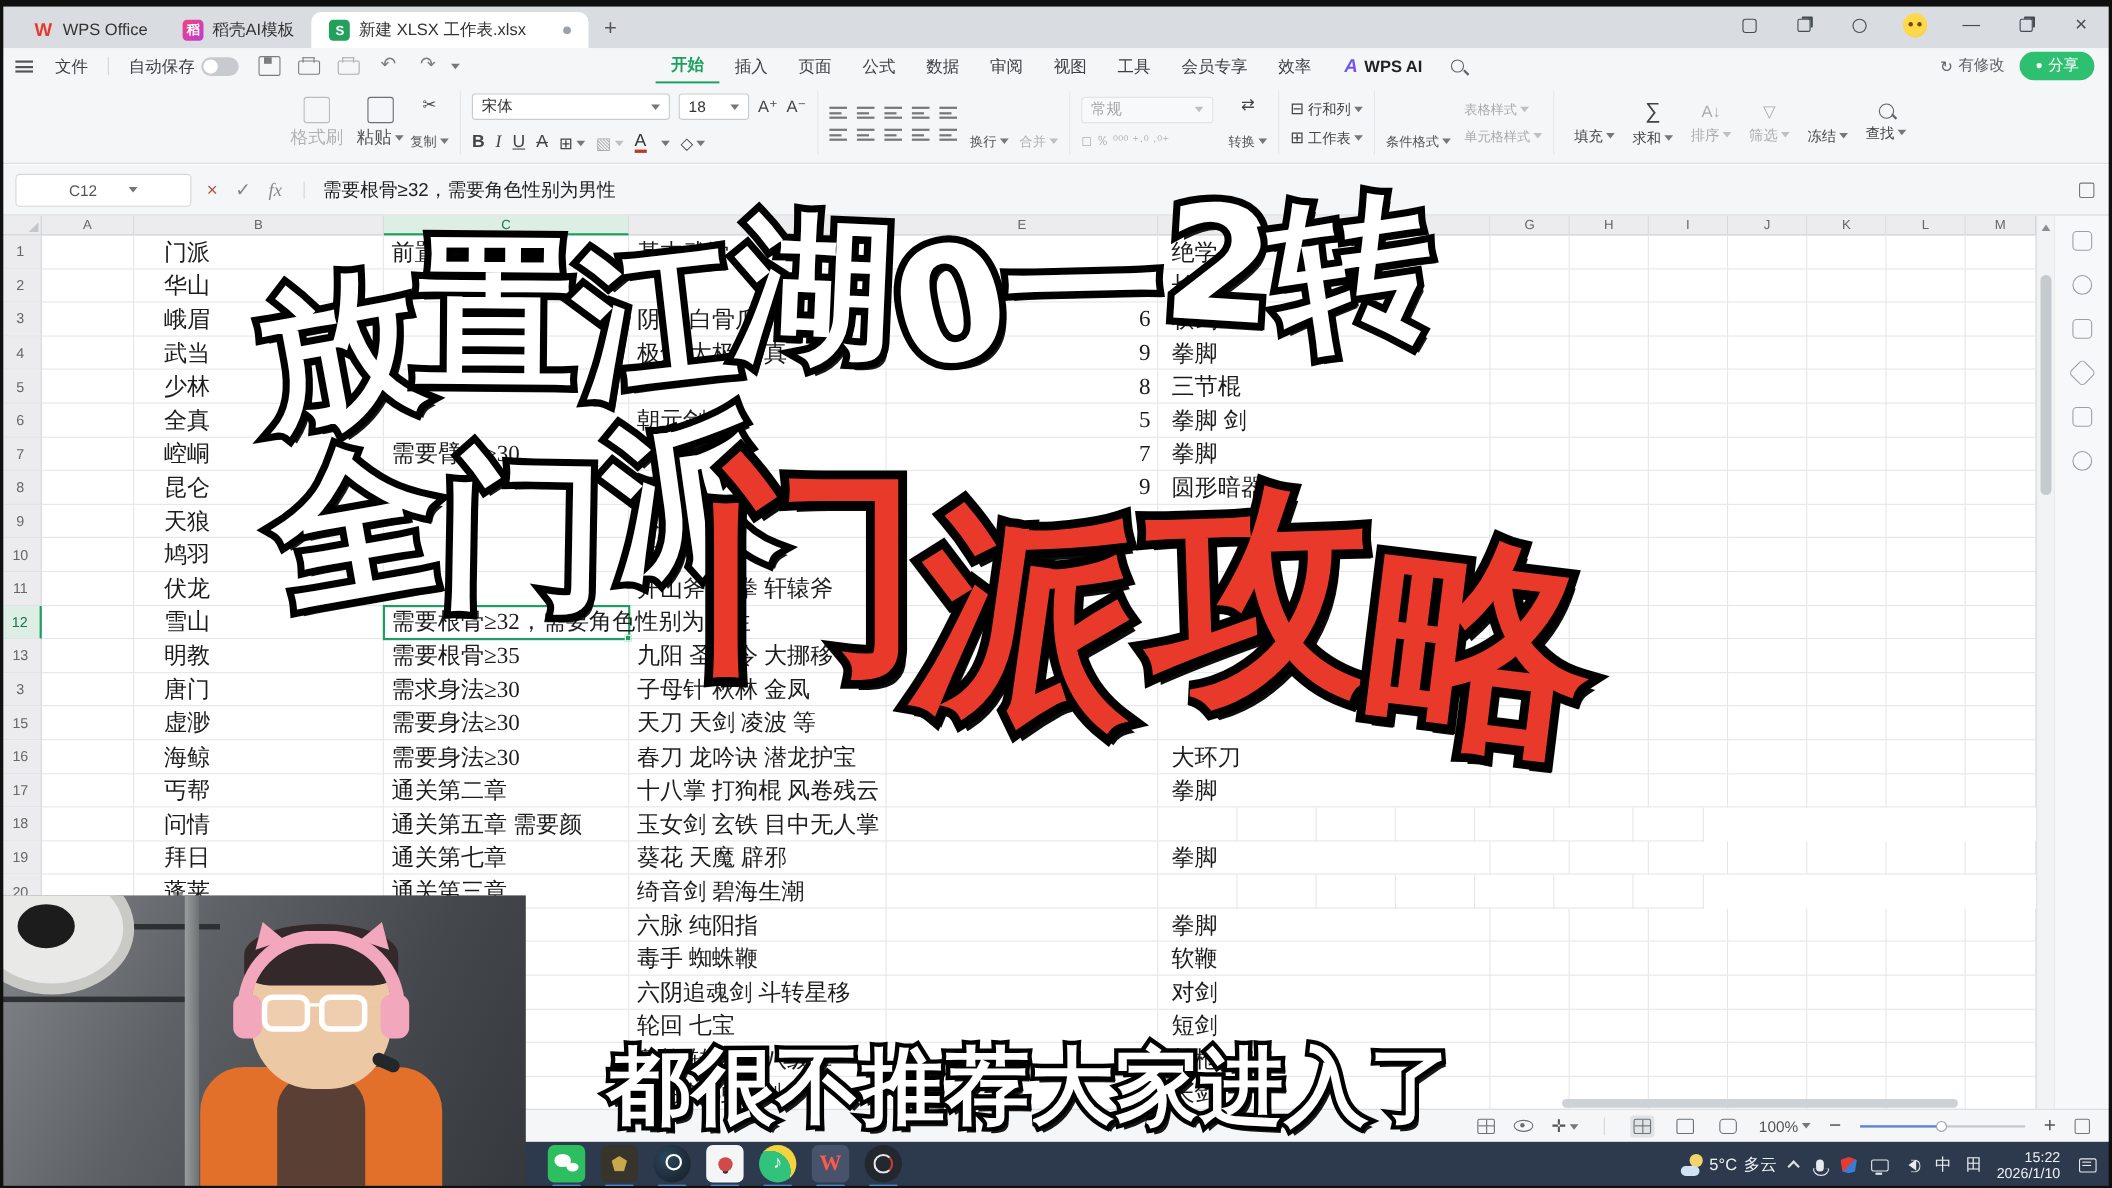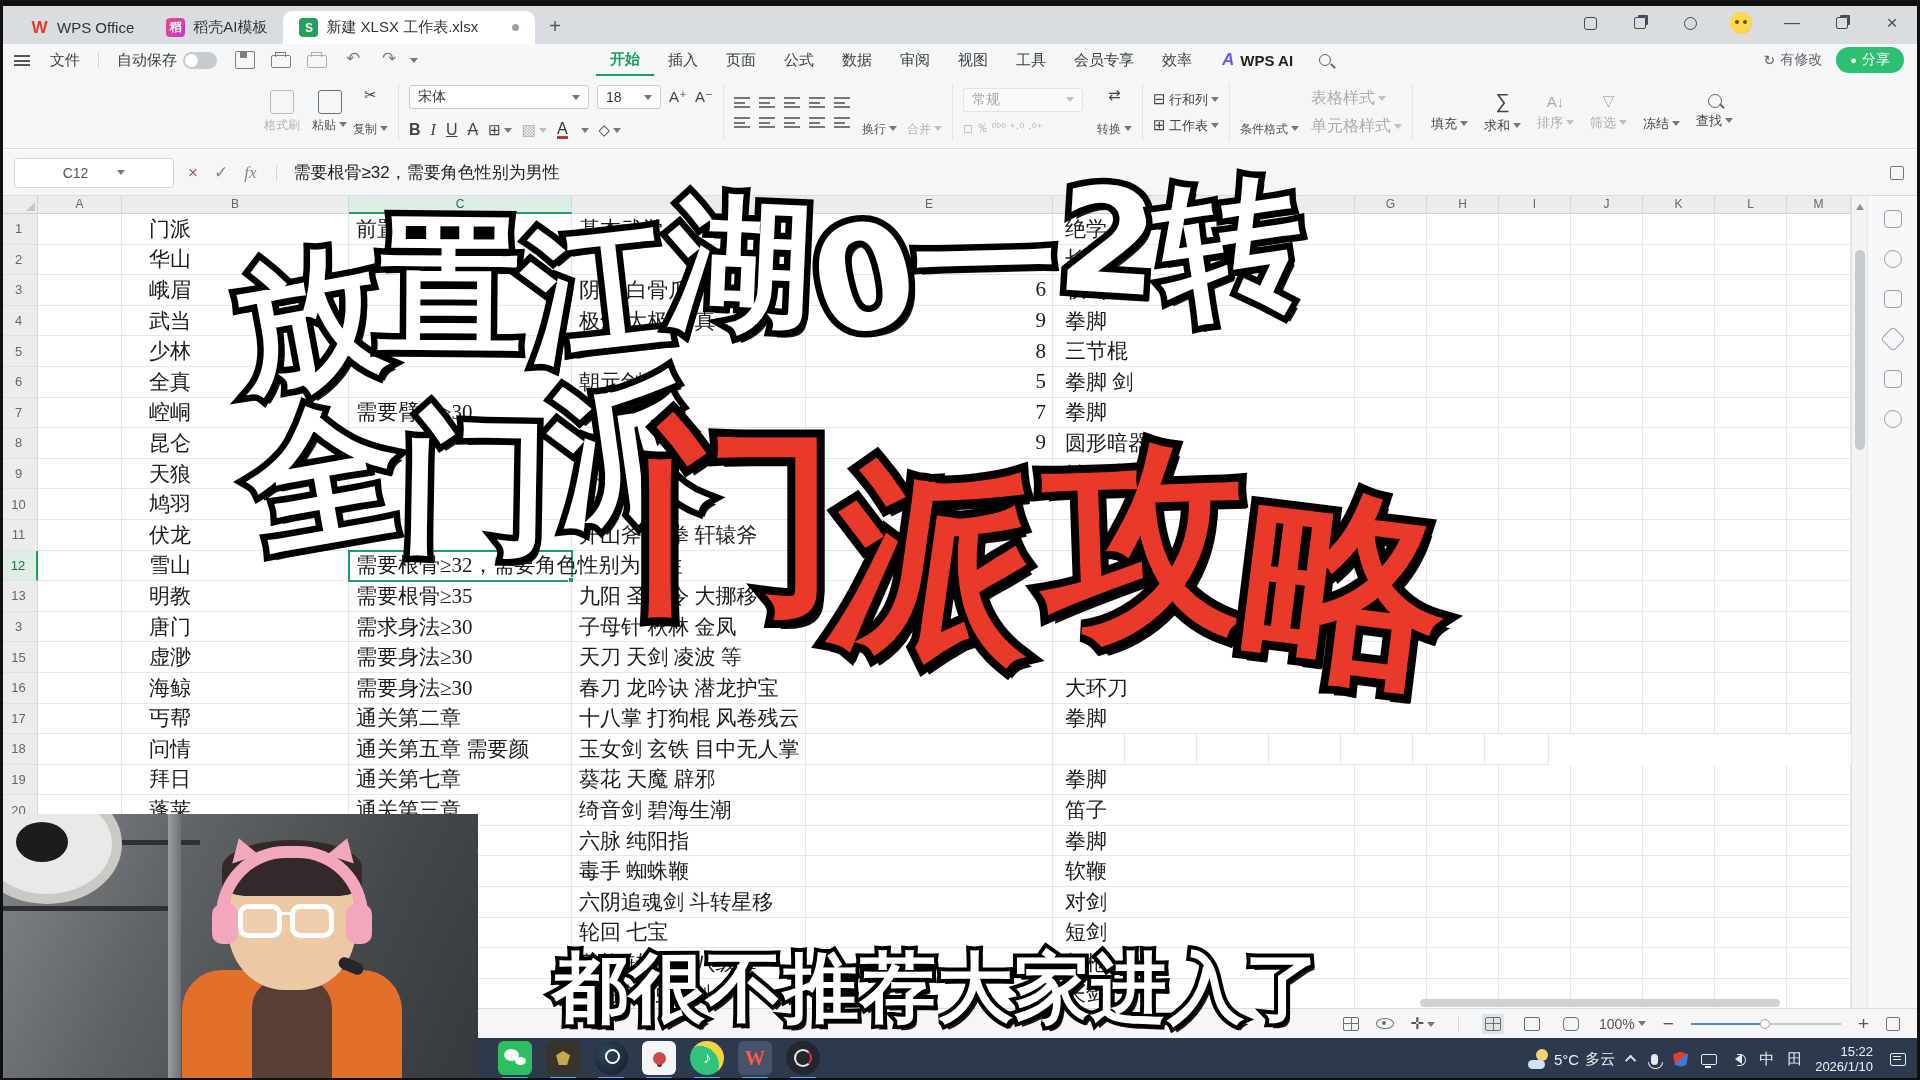--- a/index.html
+++ b/index.html
@@ -52,21 +52,21 @@
 .mag{width:12px;height:12px;border:1.8px solid #5f6368;border-radius:50%;position:relative;margin-left:26px}
 .mag:after{content:"";position:absolute;left:10px;top:10px;width:6px;height:1.8px;background:#5f6368;transform:rotate(45deg)}
 .mb-right{position:absolute;right:16px;top:44px;height:32px;display:flex;align-items:center;gap:14px;z-index:6;font-size:14px}
 .modif{color:#5f6368;display:flex;gap:5px;align-items:center}
 .share{background:#2ec071;color:#fff;border-radius:14px;padding:4px 14px;font-size:14px;display:flex;gap:5px;align-items:center}
 
 .ribbon{position:absolute;top:76px;left:0;right:0;height:73px;background:#f4f6f7;
   border-bottom:1px solid #dadde0;display:flex;align-items:center;z-index:5;color:#444}
 .grp{display:flex;align-items:center;height:58px;padding:0 10px;border-right:1px solid #e3e6e8}
 .col2{display:flex;flex-direction:column;justify-content:space-between;height:52px;align-items:center}
-.bigbtn{display:flex;flex-direction:column;align-items:center;font-size:12px;color:#555;margin:0 6px;gap:3px}
+.bigbtn{display:flex;flex-direction:column;align-items:center;font-size:16px;color:#555;margin:0 6px;gap:3px}
 .bigbtn .bic{width:24px;height:24px;border:1.8px solid #6b7076;border-radius:3px}
 .faint{opacity:.42}
 .car{width:0;height:0;border:4px solid transparent;border-top:5px solid #777;display:inline-block;margin-left:3px;transform:translateY(2px)}
 .selbox{background:#fff;border:1px solid #c8ccd0;border-radius:3px;height:24px;display:flex;align-items:center;
   padding:0 8px;font-size:14px;color:#333;justify-content:space-between}
 .fmtrow{display:flex;align-items:center;gap:10px;margin-top:6px;font-size:16px}
 .glyph{font-size:15px;color:#444}
 .redA{color:#333;border-bottom:3px solid #c0392b;line-height:15px}
 .alin{width:16px;height:11px;border-top:2px solid #777;border-bottom:2px solid #777;position:relative}
 .alin:after{content:"";position:absolute;top:3px;left:0;width:11px;height:2px;background:#777}
@@ -359,21 +359,21 @@
       <div class="vstack">
         <span><span class="glyph">⊟</span> <span>行和列</span><span class="car"></span></span>
         <span><span class="glyph">⊞</span> <span>工作表</span><span class="car"></span></span>
       </div>
     </div>
     <div class="grp">
       <div class="col2">
         <span class="bic"></span>
         <span class="lbl12"><span>条件格式</span><span class="car"></span></span>
       </div>
-      <div class="vstack faint" style="margin-left:12px;font-size:16px">
+      <div class="vstack faint" style="margin-left:12px;font-size:12px">
         <span><span>表格样式</span><span class="car"></span></span>
         <span><span>单元格样式</span><span class="car"></span></span>
       </div>
     </div>
     <div class="grp" style="border-right:none">
       <div class="hact">
           <span class="bic" style="width:20px;height:20px"></span>
           <span><span>填充</span><span class="car"></span></span>
         </div>
       <div class="hact">
@@ -871,23 +871,20 @@
           <div class="cell cB" style="width: 227px;">
             <span class="ct">蓬莱</span>
           </div>
           <div class="cell cC" style="width: 223px;">
             <span class="ct">通关第三章</span>
           </div>
           <div class="cell cD" style="width: 234px;">
             <span class="ct">绮音剑 碧海生潮</span>
           </div>
           <div class="cell cE" style="width: 247px;"></div>
-          <div class="cell cF" style="width: 302px;">
-            <span class="ct">笛子</span>
-          </div>
           <div class="cell cG" style="width: 72px;"></div>
           <div class="cell cH" style="width: 72px;"></div>
           <div class="cell cI" style="width: 72px;"></div>
           <div class="cell cJ" style="width: 72px;"></div>
           <div class="cell cK" style="width: 72px;"></div>
           <div class="cell cL" style="width: 72px;"></div>
           <div class="cell cM" style="width: 64px;"></div>
         </div>
         <div class="grow">
           <div class="row-h">21</div>

